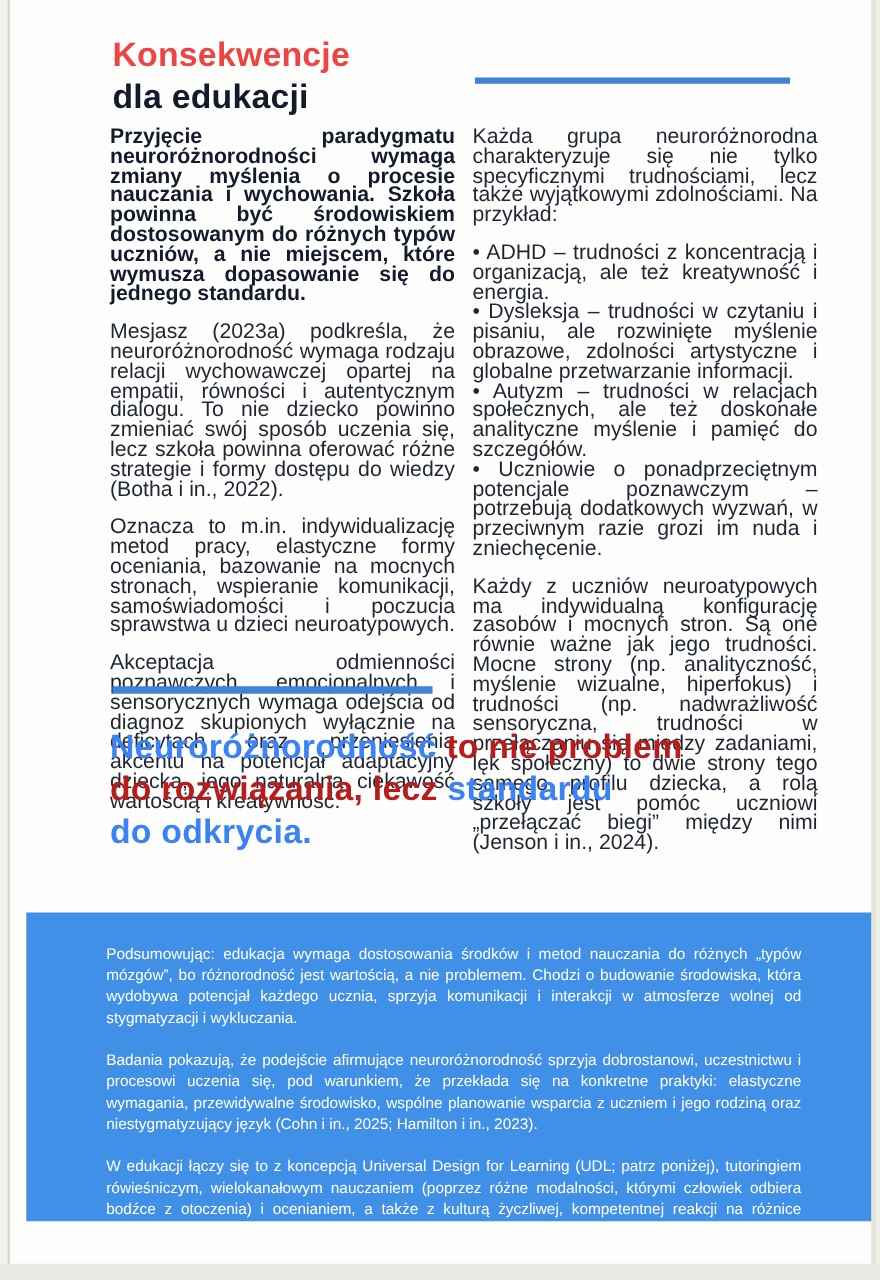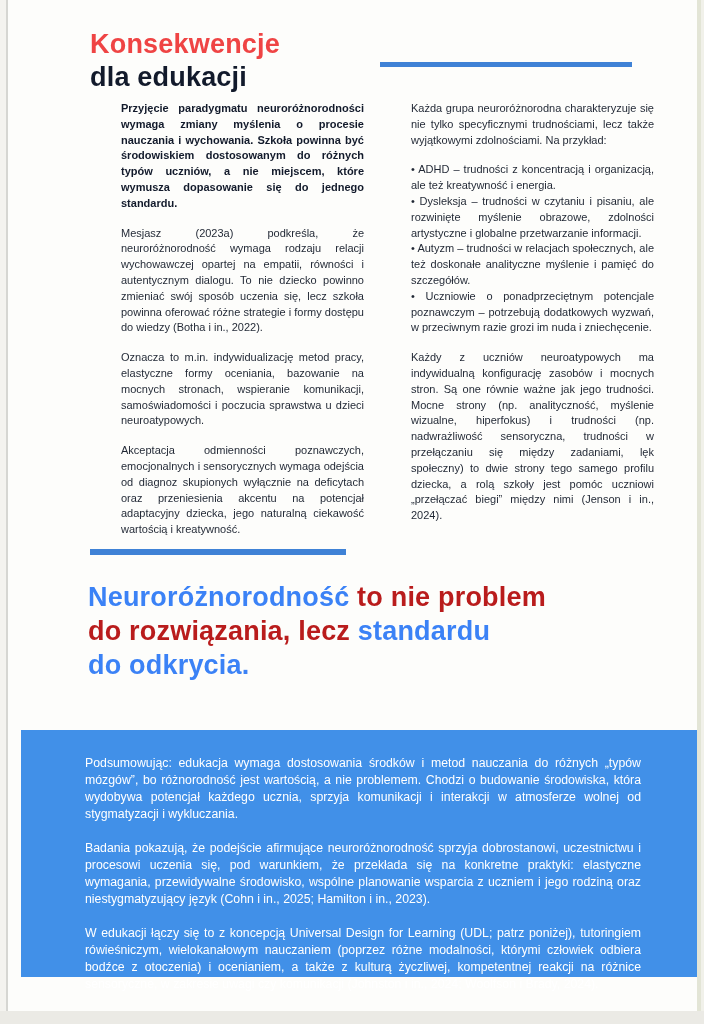--- a/index.html
+++ b/index.html
@@ -21,21 +21,21 @@
 
   
   .title{position:absolute;left:90px;top:10px;font-weight:bold;font-size:27px;line-height:33px;letter-spacing:.2px;}
   .title .t-blue{display:block;color:#ef4444;}
   .title .t-dark{display:block;color:#121a2b;}
 
   .top-rule{position:absolute;left:380px;top:62px;width:252px;height:5px;background:#3f82d6;}
 
   
   .columns{position:absolute;left:88px;top:101px;width:566px;display:flex;gap:14px;}
-  .col{width:276px;font-size:11px;line-height:15.8px;color:#1f2633;text-align:justify;margin-left:33px;}
+  .col{width:276px;font-size:17px;line-height:15.8px;color:#1f2633;text-align:justify;}
   .col p{margin:0 0 14px 0;}
   .col p.lead{font-weight:bold;color:#121a2b;}
   .col p.bullet{margin:0;}
   .col p.pre-gap{margin-top:14px;}
 
   
   .mid-rule{position:absolute;left:90px;top:549px;width:256px;height:6px;background:#3f82d6;}
   .statement{position:absolute;left:88px;top:580px;font-weight:bold;font-size:27px;line-height:34px;letter-spacing:.2px;margin:0;}
   .statement .line{display:block;}
   .statement .s-dark{color:#3b82f6;}

